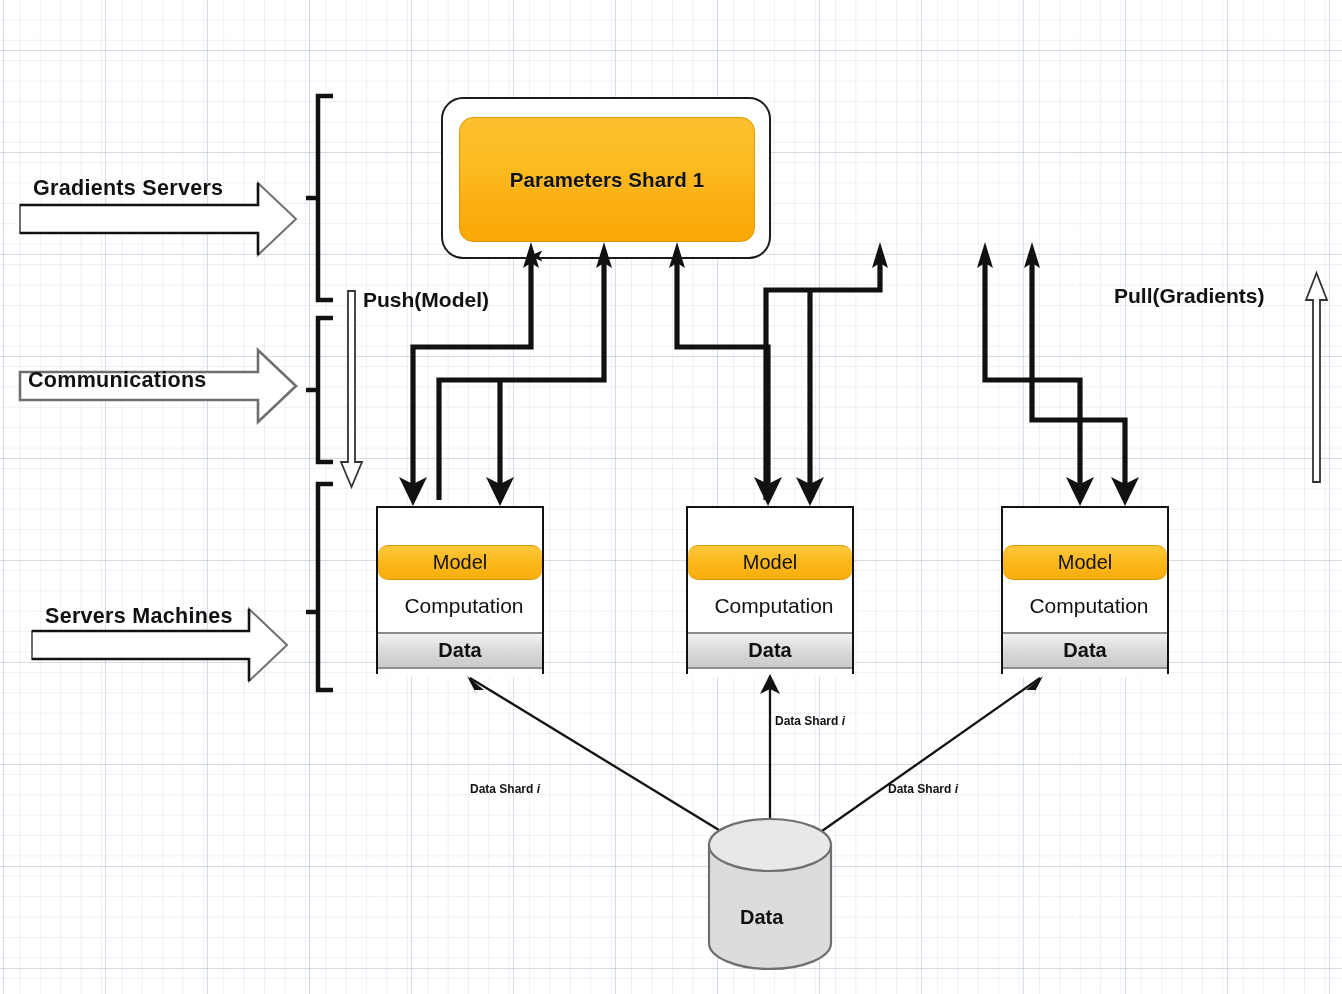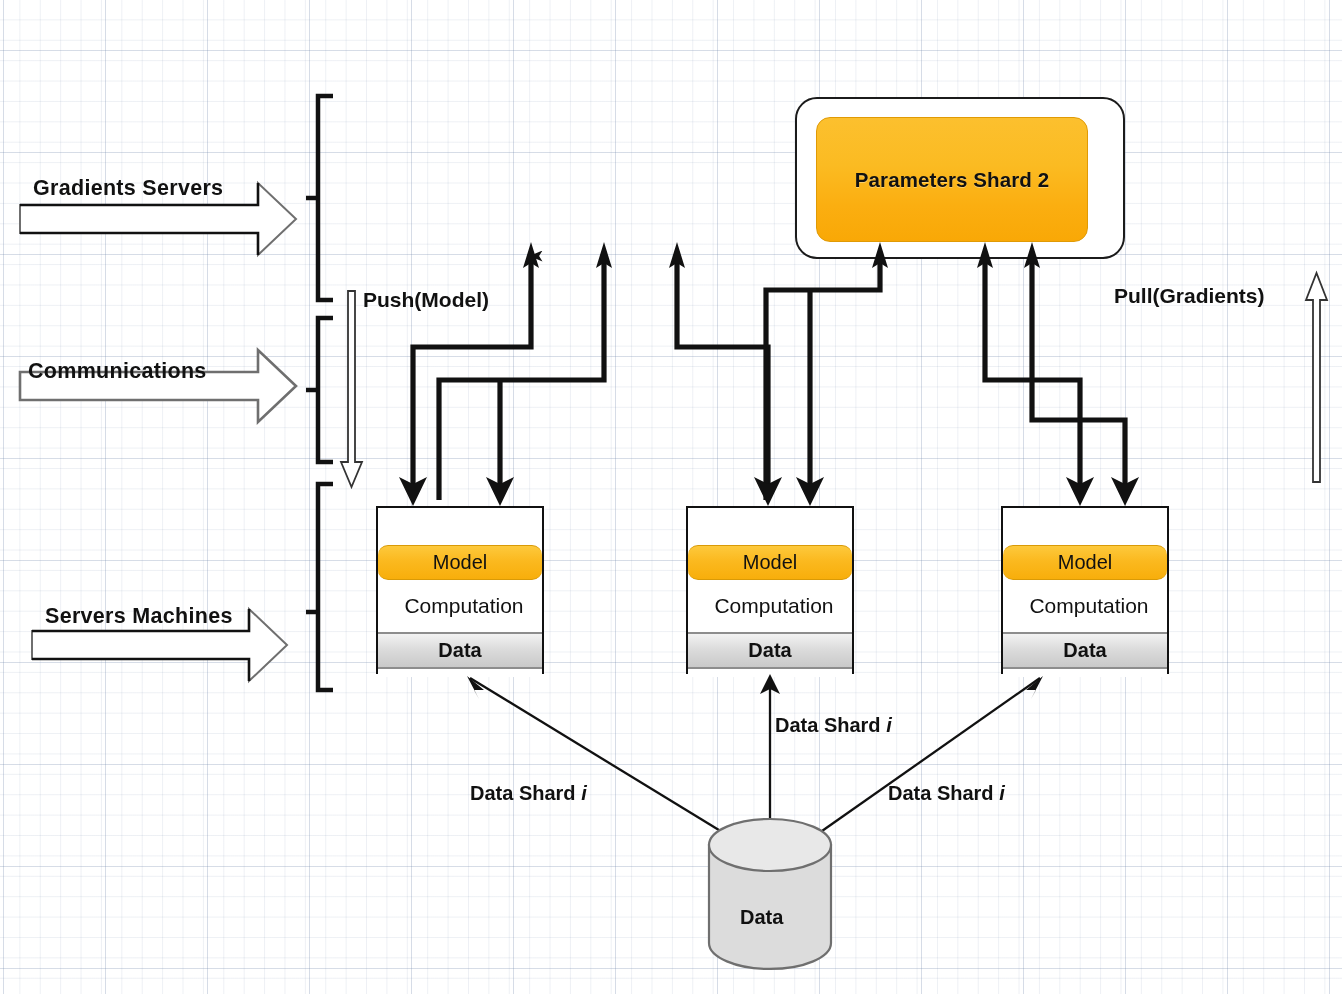--- a/index.html
+++ b/index.html
@@ -60,21 +60,21 @@
     font-weight:bold;font-size:20px;color:#111;
   }
   .cb-foot{height:8px;background:#fff;}
 
   
   .lbl{
     position:absolute;font-weight:bold;color:#111;white-space:nowrap;
   }
   .lbl-left{font-size:21.5px;letter-spacing:.3px;}
   .lbl-flow{font-size:21px;}
-  .lbl-shard{font-size:20px;}
+  .lbl-shard{font-size:12px;}
   .lbl-shard i{font-style:italic;}
   .cyl-label{
     position:absolute;font-weight:bold;font-size:20px;color:#111;
   }
 </style>
 </head>
 <body>
 
 <div id="canvas">
 
@@ -96,30 +96,30 @@
       <path d="M333,484 L318,484 L318,690 L333,690"></path>
       <path d="M306,612 L318,612"></path>
     </g>
 
     <path d="M348,291 L355,291 L355,462 L362,462 L351.5,487 L341,462 L348,462 Z" fill="#ffffff" stroke="#333333" stroke-width="1.8"></path>
 
     <path d="M1320,482 L1313,482 L1313,300 L1306,300 L1316.5,273 L1327,300 L1320,300 Z" fill="#ffffff" stroke="#333333" stroke-width="1.8"></path>
   </svg>
 
   <div class="lbl lbl-left" style="left:33px;top:176px;">Gradients Servers</div>
-  <div class="lbl lbl-left" style="left:28px;top:359px;">Communications</div>
+  <div class="lbl lbl-left" style="left:28px;top:368px;">Communications</div>
   <div class="lbl lbl-left" style="left:45px;top:604px;">Servers Machines</div>
 
   <div class="lbl lbl-flow" style="left:363px;top:288px;">Push(Model)</div>
   <div class="lbl lbl-flow" style="left:1114px;top:284px;">Pull(Gradients)</div>
 
-
-  <div class="ps-group" style="left:795px;top:97px;width:330px;height:162px;">
-    <div class="ps-shard" style="left:19px;top:18px;width:272px;height:125px;">Parameters Shard 2</div>
-  </div>
+  <div class="ps-group" style="left:441px;top:97px;width:330px;height:162px;">
+    <div class="ps-shard" style="left:16px;top:18px;width:296px;height:125px;">Parameters Shard 1</div>
+  </div>
+
 
   <svg class="layer">
     <defs>
       <marker id="ah-up" markerWidth="11" markerHeight="13" refX="5.5" refY="1.5" orient="auto-start-reverse" markerUnits="userSpaceOnUse">
         <path d="M5.5,0 L11,13 L5.5,9.6 L0,13 Z" fill="#111111"></path>
       </marker>
       <marker id="ah-down" markerWidth="18" markerHeight="20" refX="9" refY="17" orient="auto" markerUnits="userSpaceOnUse">
         <path d="M9,20 L0,4 L9,7.6 L18,4 Z" fill="#111111"></path>
       </marker>
     </defs>

